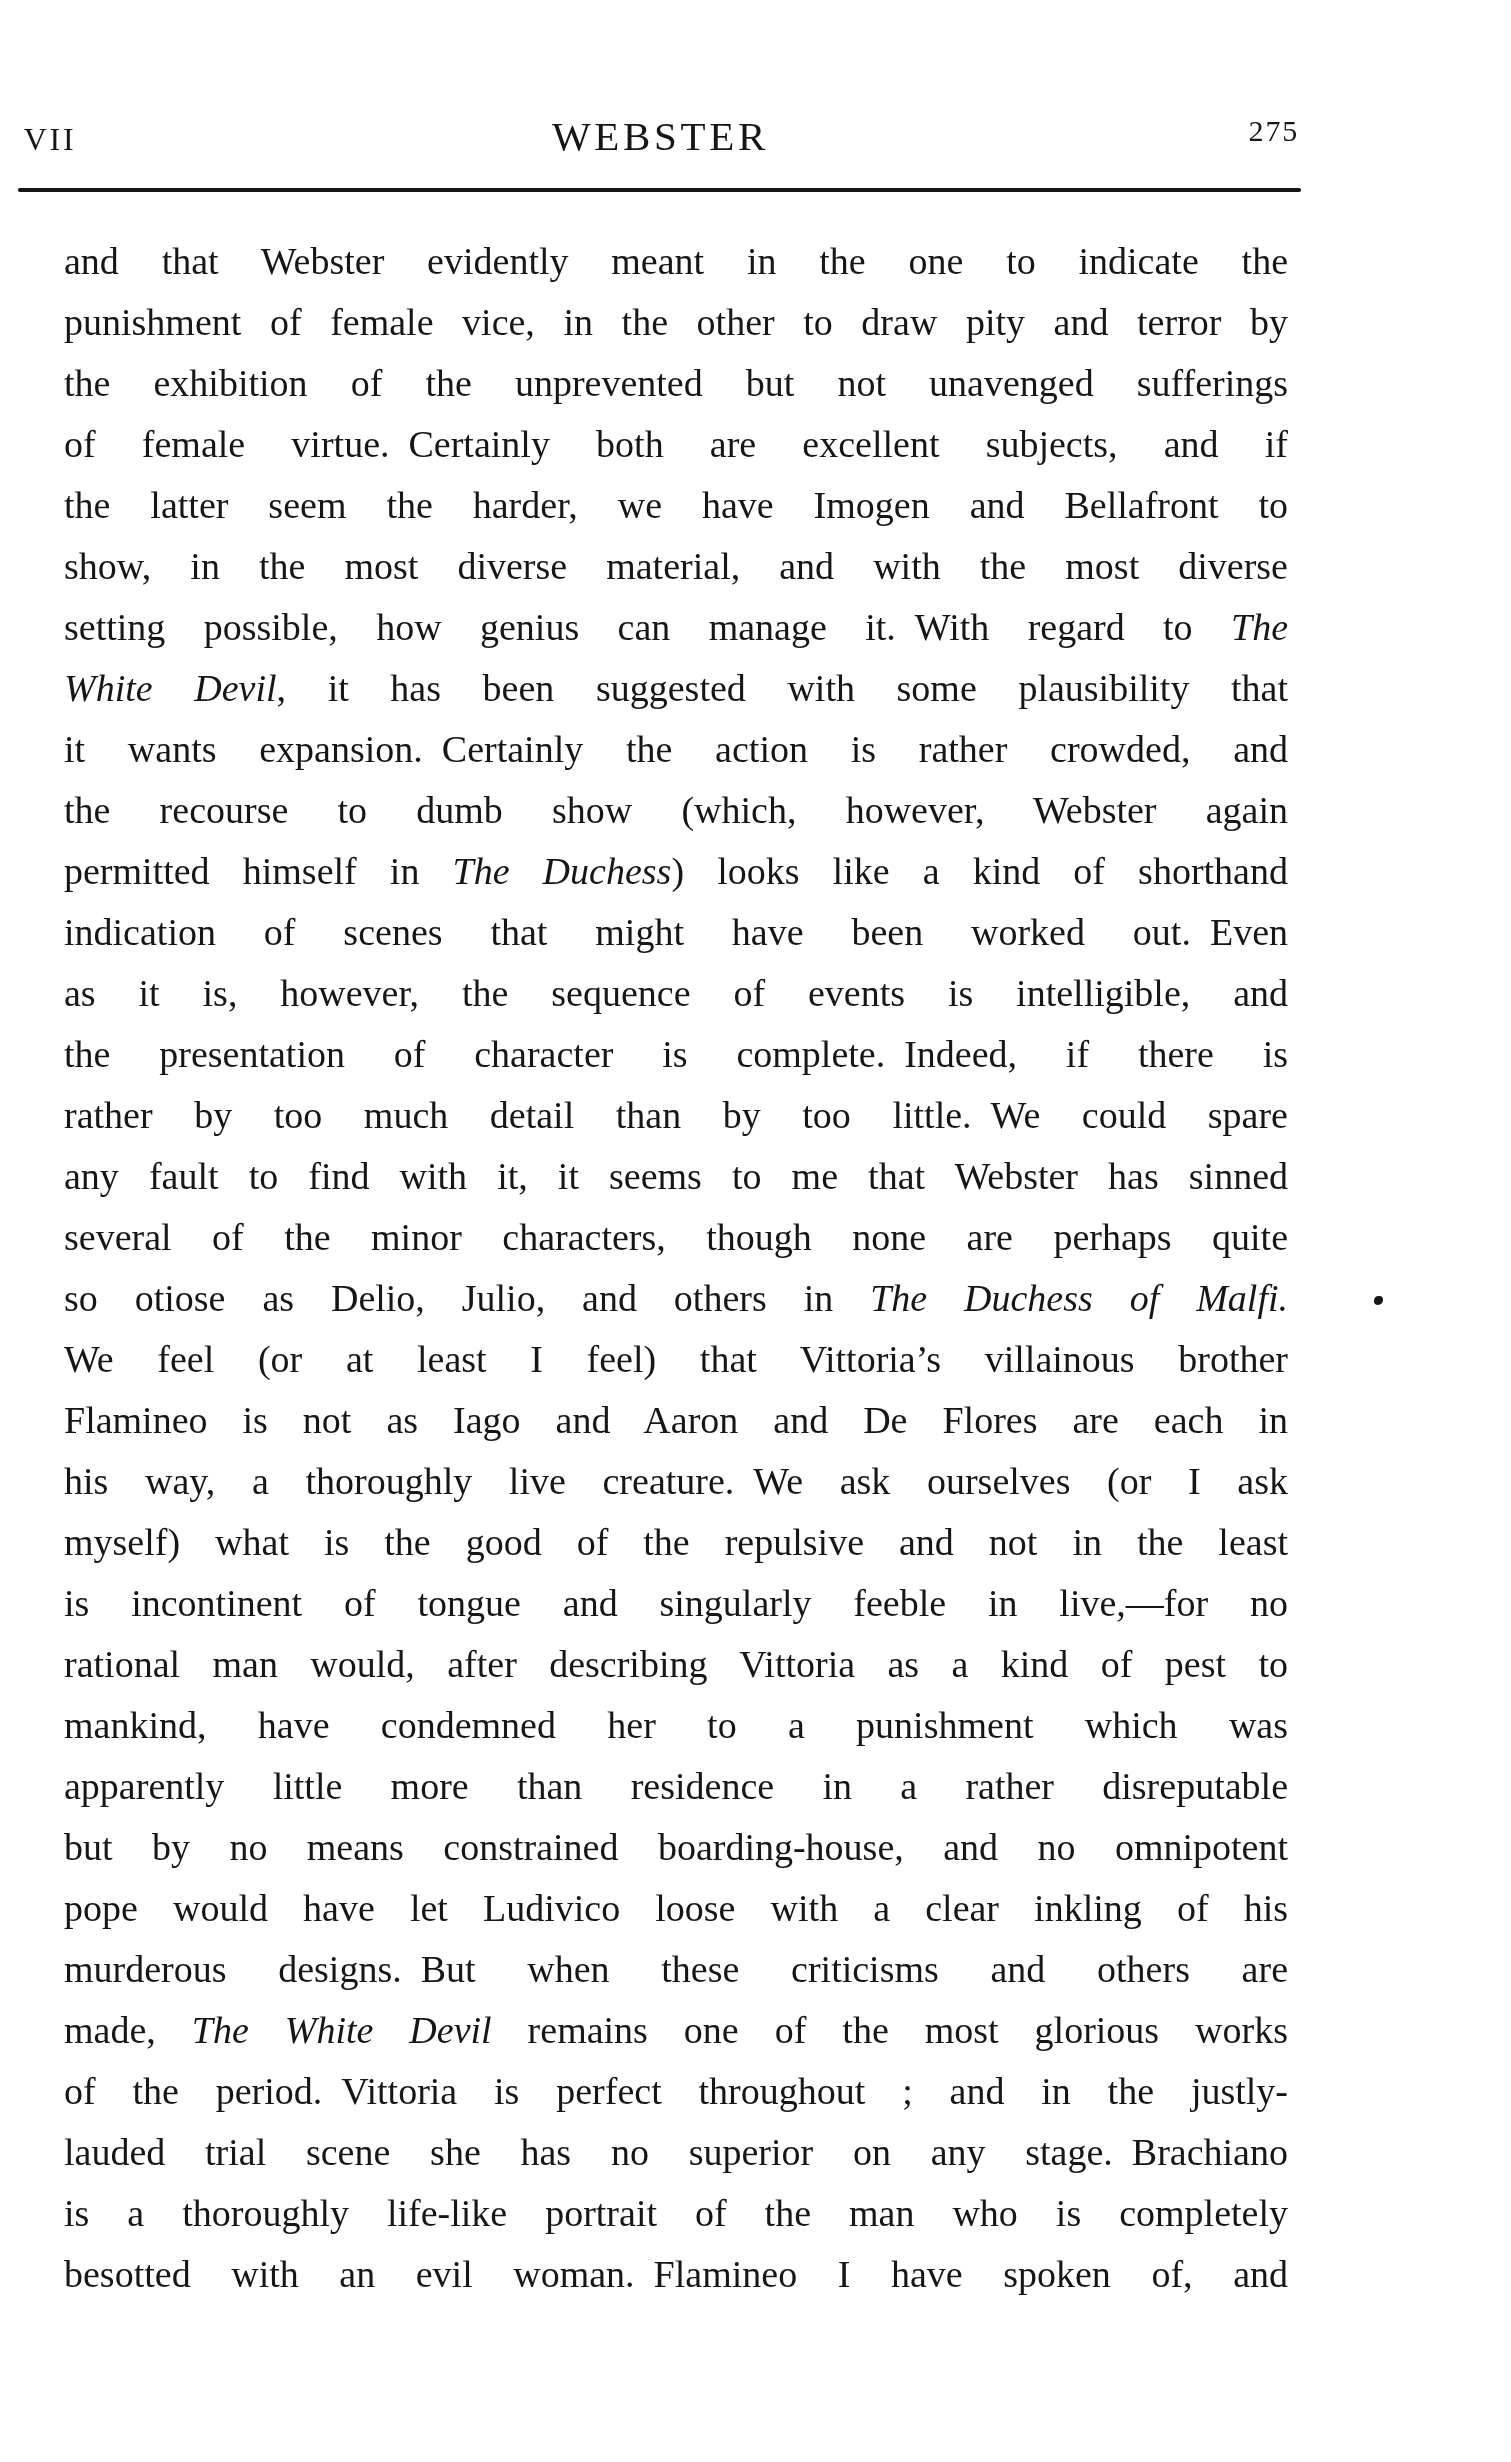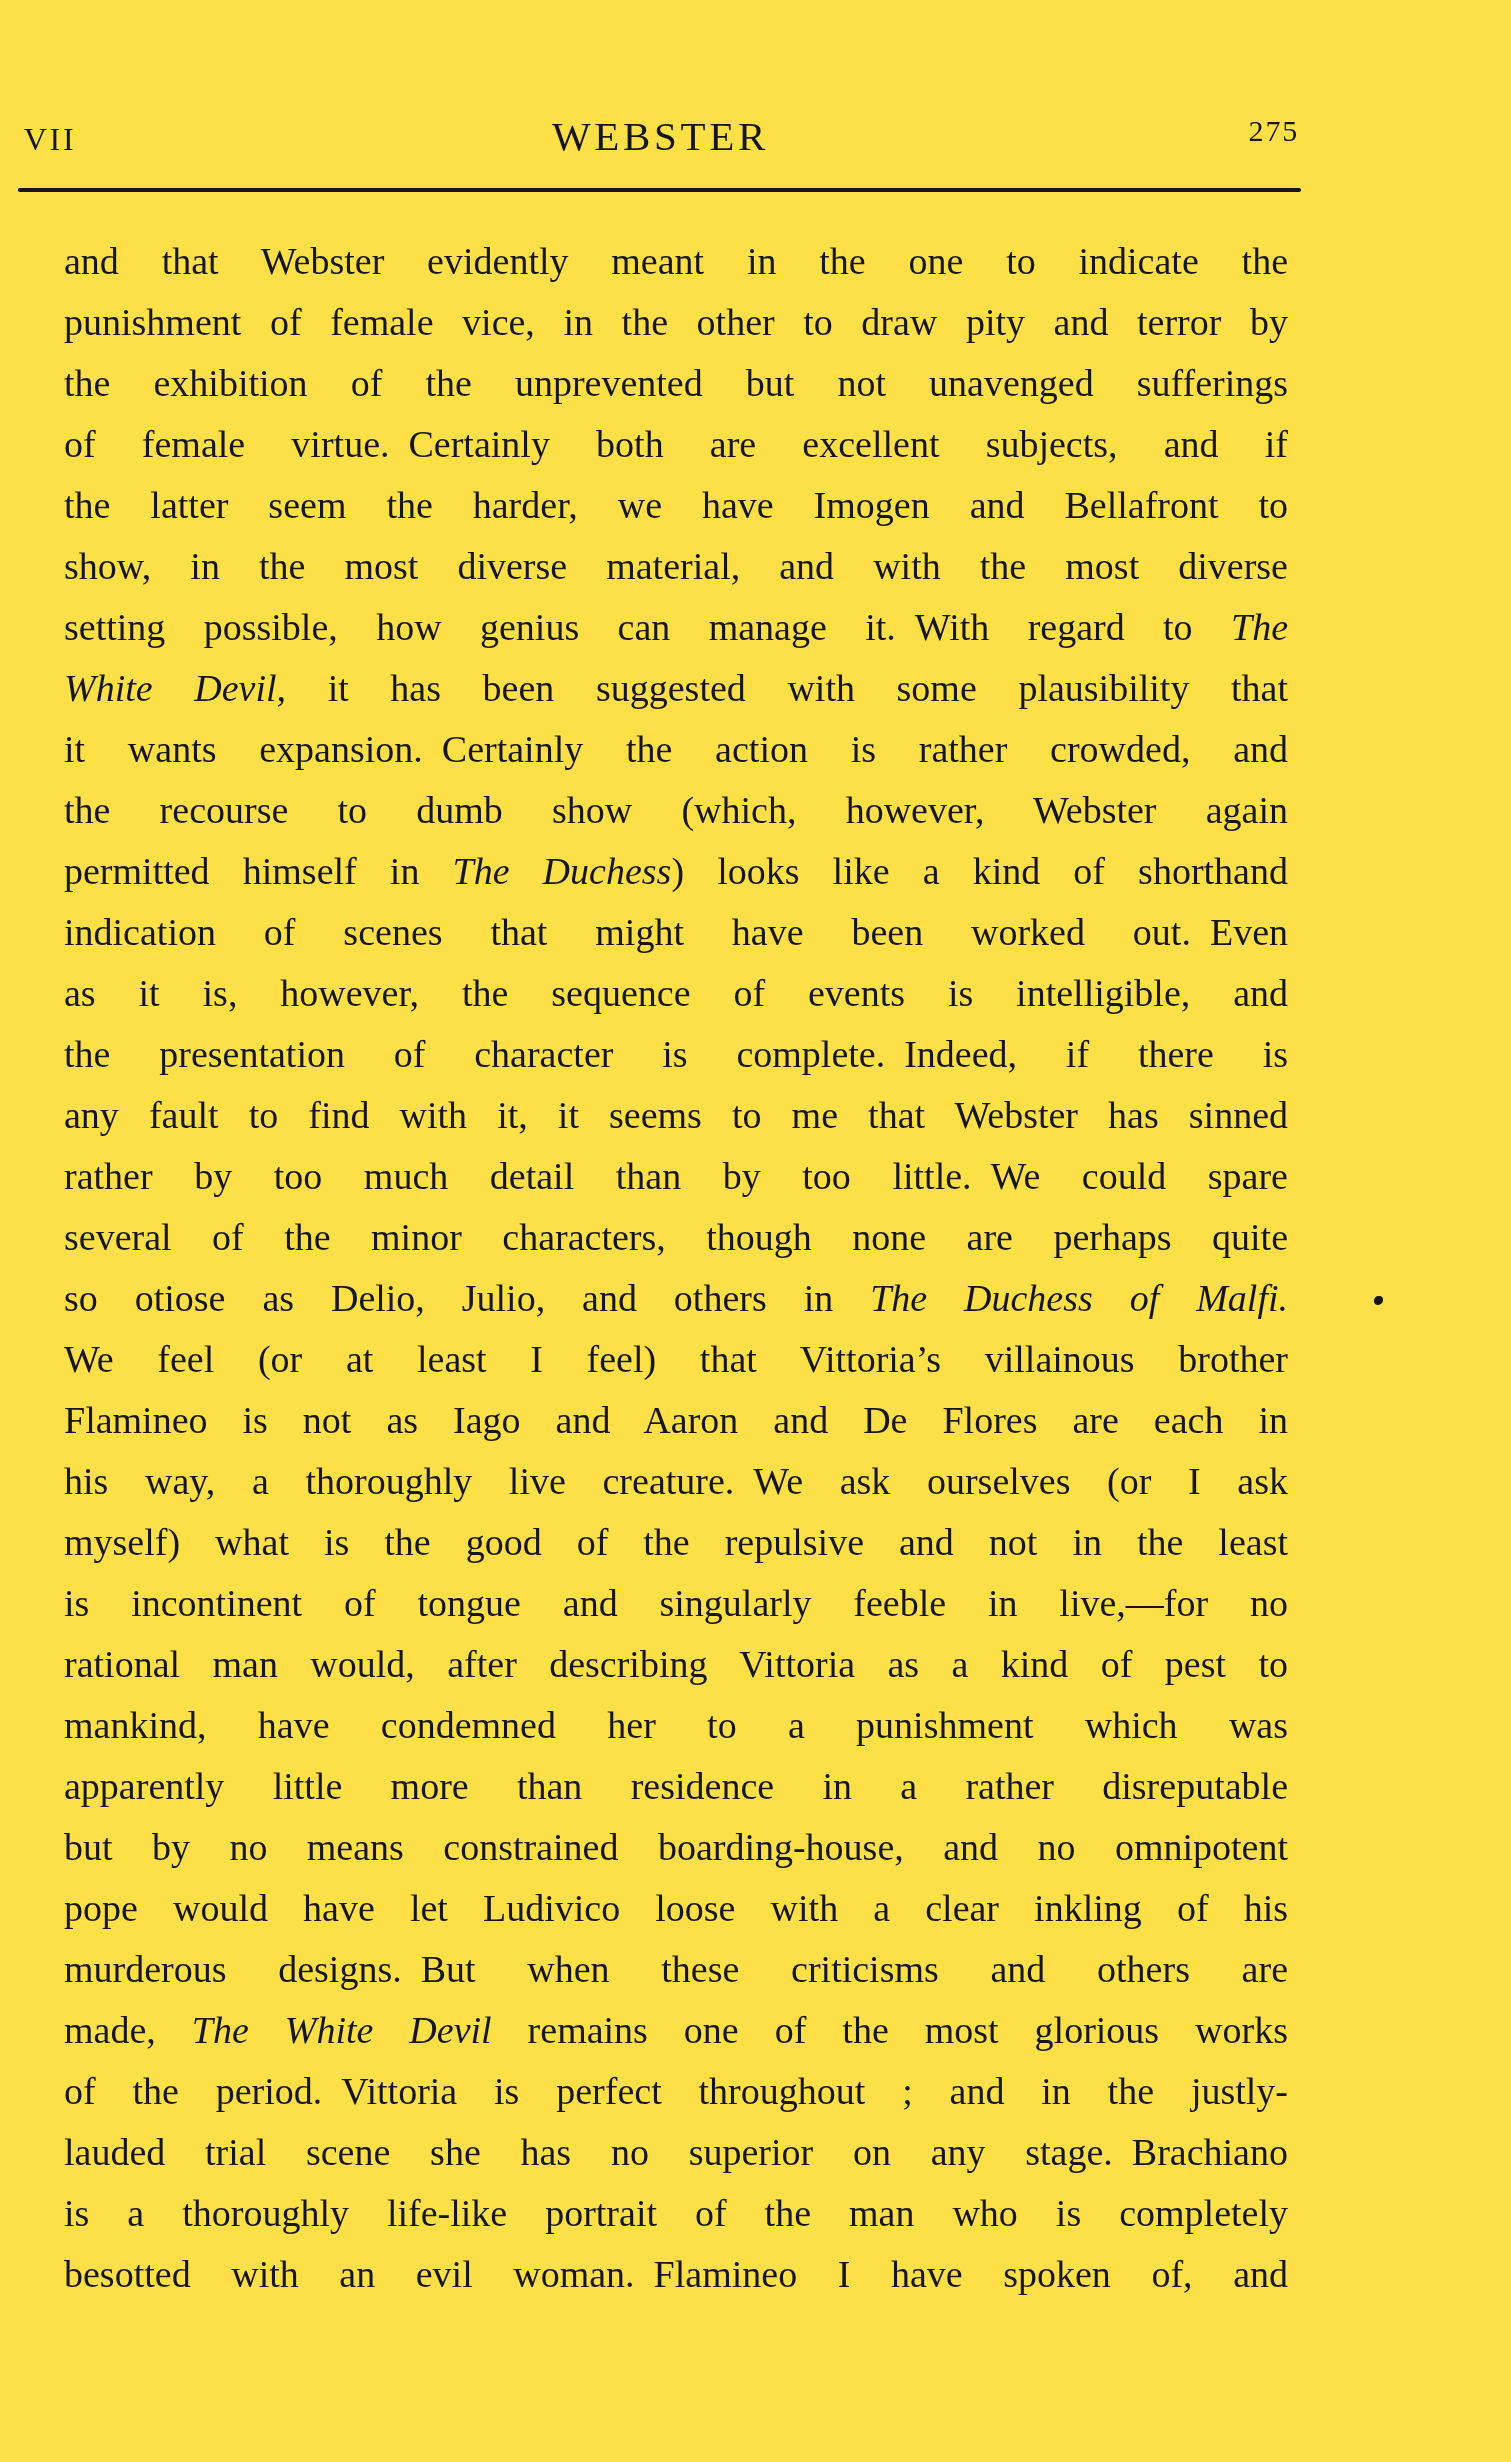--- a/index.html
+++ b/index.html
@@ -1,20 +1,20 @@
 <!DOCTYPE html>
 <html style="font-size:14.6px"><head>
 <meta charset="utf-8">
 <style>
   html, body { margin: 0; padding: 0; background: #e8e8e8; }
   .page {
     position: relative;
     width: 1512px;
     height: 2462px;
-    background: #fde047;
+    background: #ffffff;
     font-family: "Liberation Serif", "DejaVu Serif", serif;
     color: #161616;
     overflow: hidden;
   }
   .running-head {
     position: absolute;
     left: 22px;
     top: 112px;
     width: 1277px;
     height: 48px;
@@ -96,22 +96,22 @@
       <div class="line"><span class="rm">the latter seem the harder, we have Imogen and Bellafront to</span></div>
       <div class="line"><span class="rm">show, in the most diverse material, and with the most diverse</span></div>
       <div class="line"><span class="rm">setting possible, how genius can manage it. With regard to </span><span class="it">The</span></div>
       <div class="line"><span class="it">White Devil</span><span class="rm">, it has been suggested with some plausibility that</span></div>
       <div class="line"><span class="rm">it wants expansion. Certainly the action is rather crowded, and</span></div>
       <div class="line"><span class="rm">the recourse to dumb show (which, however, Webster again</span></div>
       <div class="line"><span class="rm">permitted himself in </span><span class="it">The Duchess</span><span class="rm">) looks like a kind of shorthand</span></div>
       <div class="line"><span class="rm">indication of scenes that might have been worked out. Even</span></div>
       <div class="line"><span class="rm">as it is, however, the sequence of events is intelligible, and</span></div>
       <div class="line"><span class="rm">the presentation of character is complete. Indeed, if there is</span></div>
+      <div class="line"><span class="rm">rather by too much detail than by too little. We could spare</span></div>
       <div class="line"><span class="rm">any fault to find with it, it seems to me that Webster has sinned</span></div>
-      <div class="line"><span class="rm">rather by too much detail than by too little. We could spare</span></div>
       <div class="line"><span class="rm">several of the minor characters, though none are perhaps quite</span></div>
       <div class="line"><span class="rm">so otiose as Delio, Julio, and others in </span><span class="it">The Duchess of Malfi.</span></div>
       <div class="line"><span class="rm">We feel (or at least I feel) that Vittoria’s villainous brother</span></div>
       <div class="line"><span class="rm">Flamineo is not as Iago and Aaron and De Flores are each in</span></div>
       <div class="line"><span class="rm">his way, a thoroughly live creature. We ask ourselves (or I ask</span></div>
       <div class="line"><span class="rm">myself) what is the good of the repulsive and not in the least</span></div>
       <div class="line"><span class="rm">is incontinent of tongue and singularly feeble in live,—for no</span></div>
       <div class="line"><span class="rm">rational man would, after describing Vittoria as a kind of pest to</span></div>
       <div class="line"><span class="rm">mankind, have condemned her to a punishment which was</span></div>
       <div class="line"><span class="rm">apparently little more than residence in a rather disreputable</span></div>

